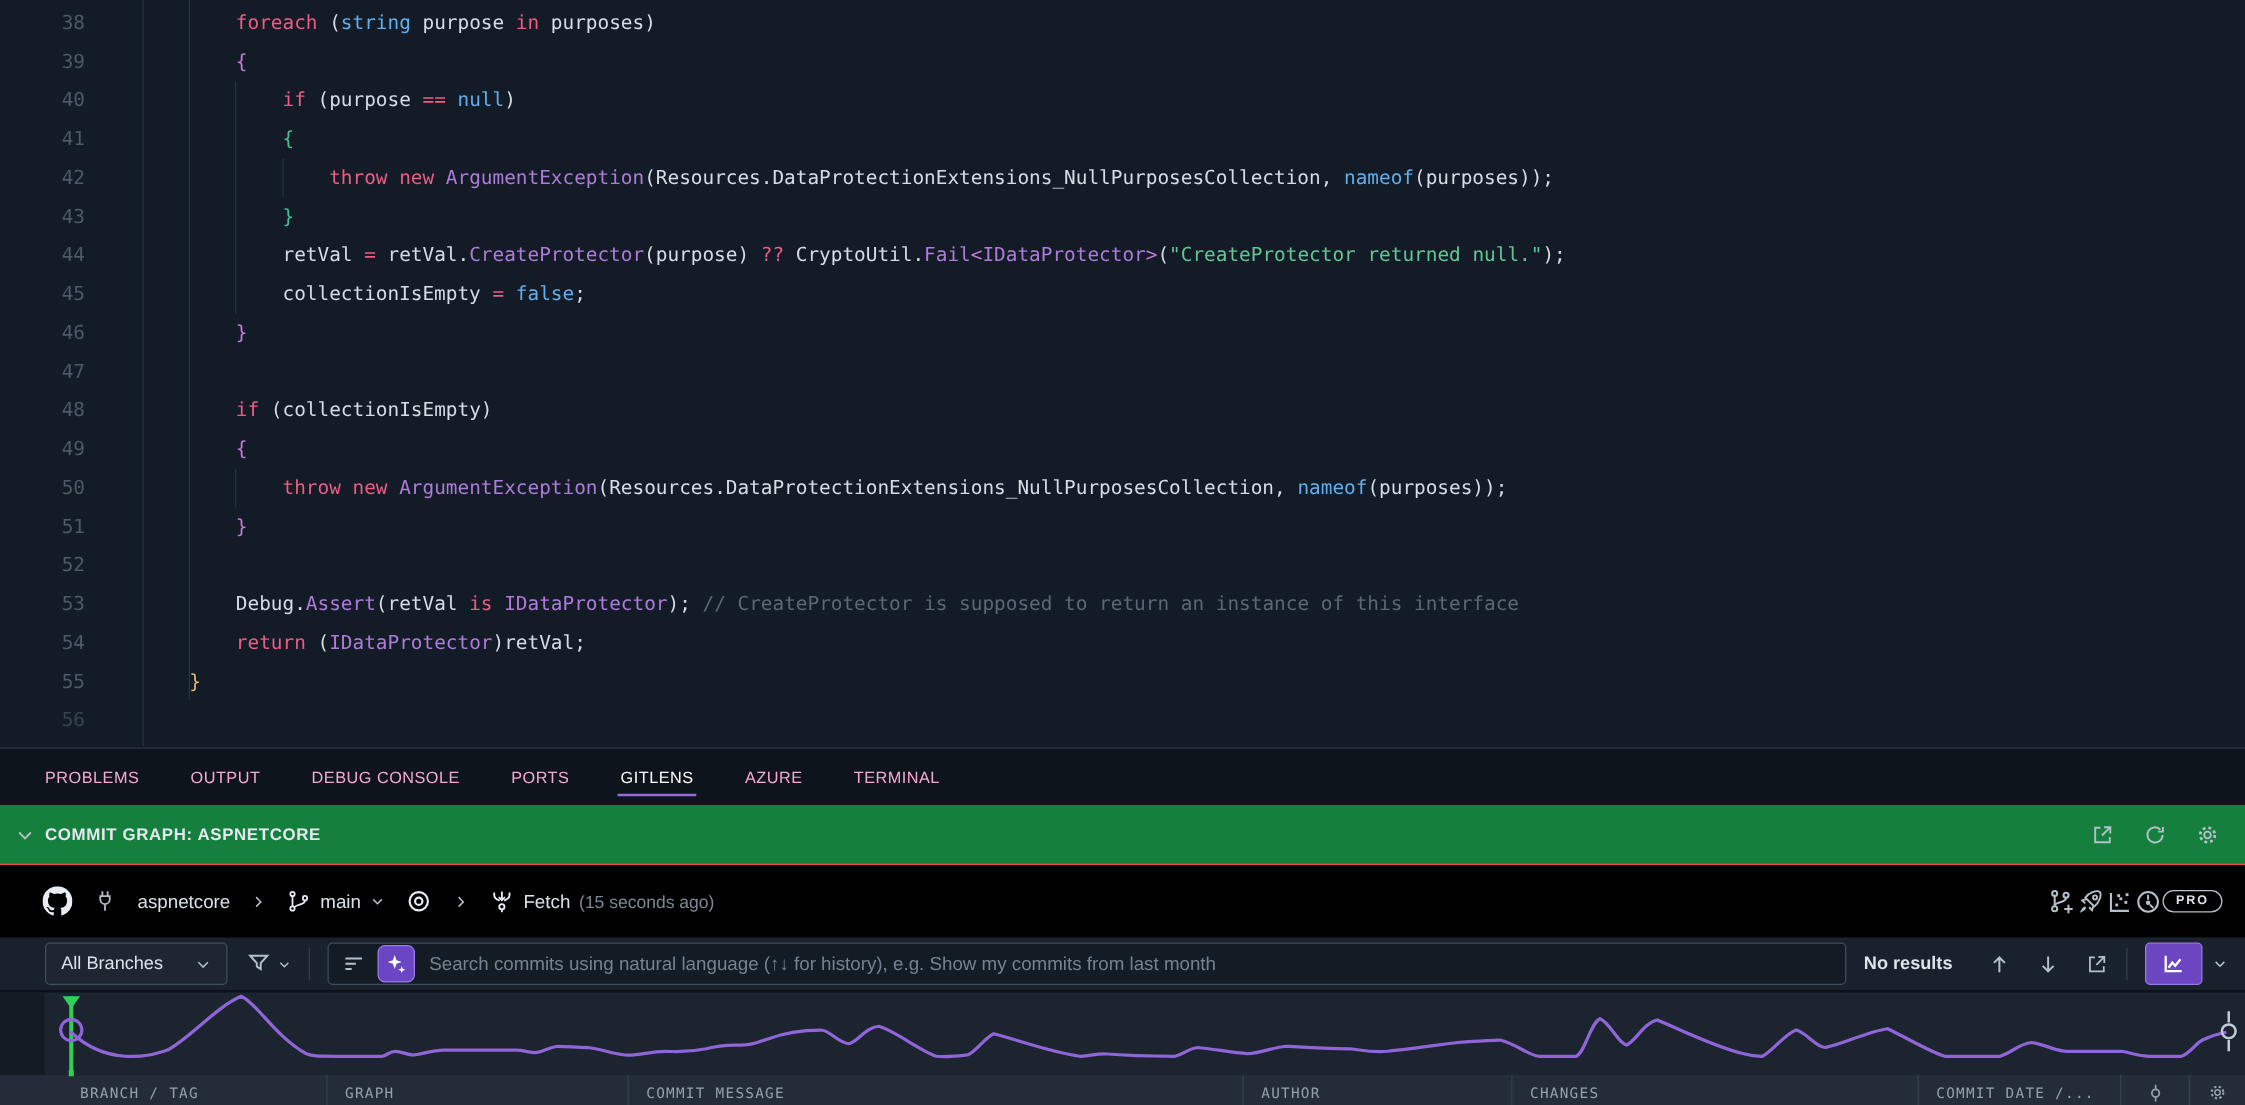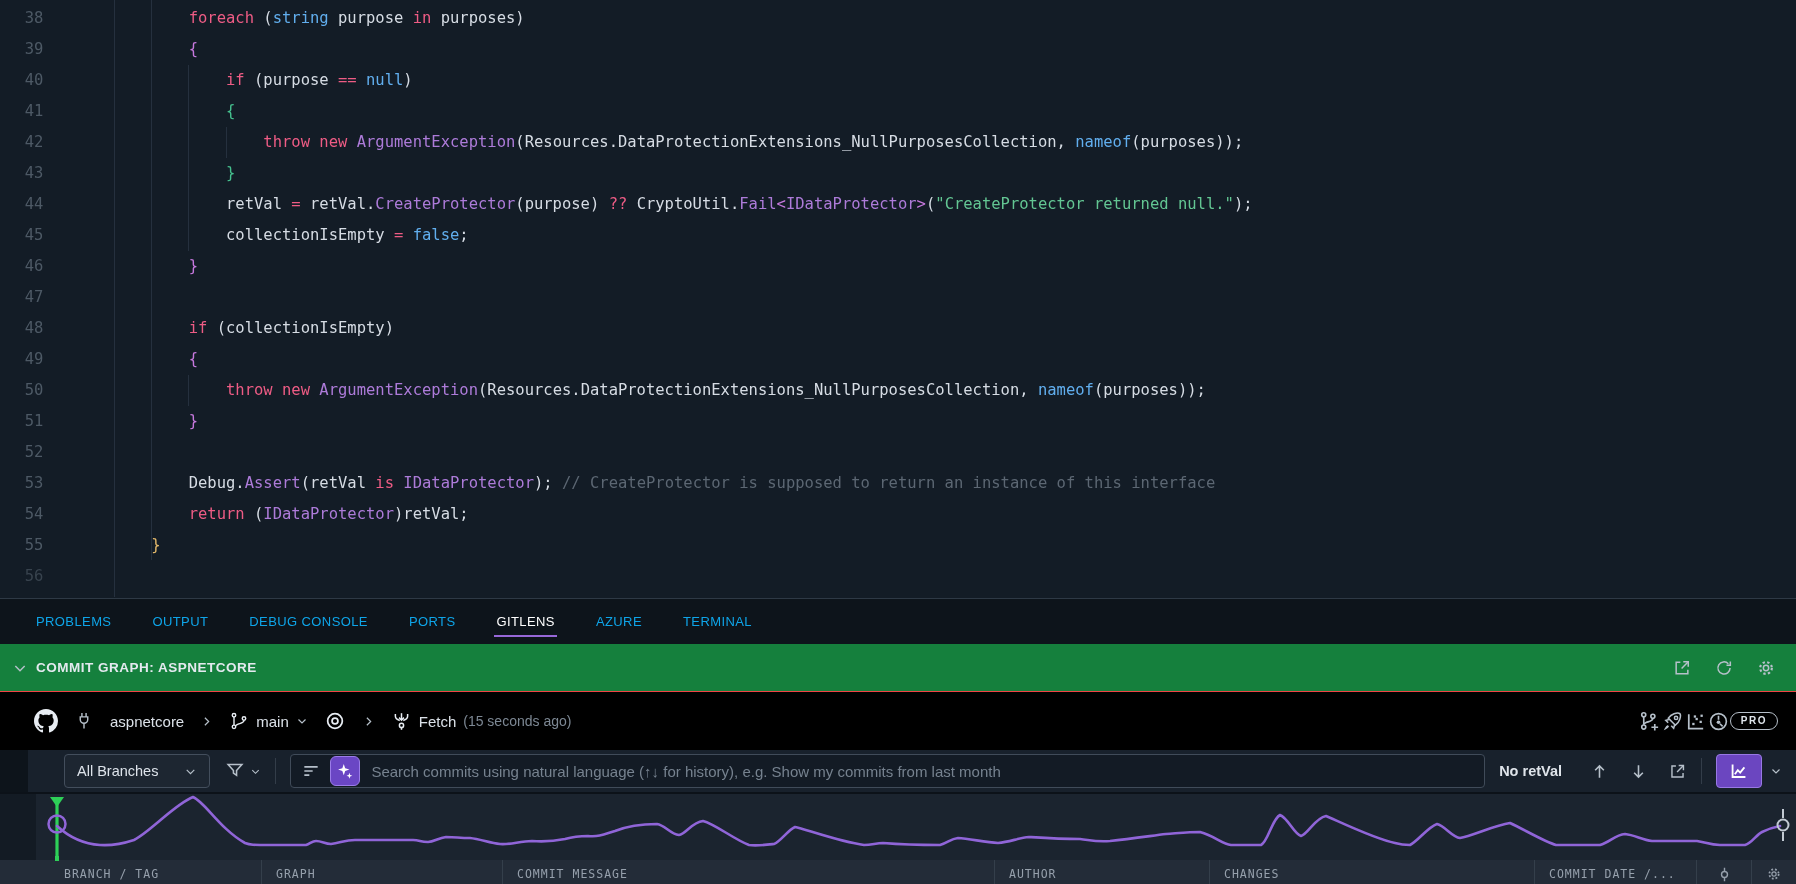--- a/index.html
+++ b/index.html
@@ -2,48 +2,48 @@
 <html><head>
 <meta charset="utf-8">
 <style>
   html,body{margin:0;padding:0;background:#131c26;}
   .stage{position:relative;width:1796px;height:884px;overflow:hidden;background:#131c26;font-family:"Liberation Sans",sans-serif;}
   
   #editor{position:absolute;left:0;top:0;width:1796px;height:598px;background:#131c26;
           font-family:"DejaVu Sans Mono",monospace;font-size:15.5px;}
   #code-lines{position:relative;z-index:1;padding-top:3px;}
   .code-line{display:flex;height:31px;line-height:31px;}
-  .ln{width:68px;text-align:center;color:#4d5965;flex:none;}
+  .ln{width:68px;text-align:right;color:#4d5965;flex:none;}
   .ln.dim{color:#38434e;}
   .ct{white-space:pre;padding-left:46px;}
   .tk-p{color:#d6dce4}.tk-k{color:#ee5c85}.tk-t{color:#ad7bd9}.tk-b{color:#61aeee}
   .tk-s{color:#63c693}.tk-c{color:#5c6773}.tk-y{color:#e2b86b}.tk-m{color:#c678dd}.tk-g{color:#45c08e}
   .guide{position:absolute;width:1px;background:#25303e;z-index:0;}
   
   #panel{position:absolute;left:0;top:598px;width:1796px;height:286px;background:#0d141b;border-top:1px solid #2e3945;box-sizing:border-box;}
   #tabs{display:flex;align-items:center;height:45px;gap:41px;padding-left:36px;}
-  .tab{position:relative;color:#0ea5e9;font-size:13px;letter-spacing:.4px;cursor:pointer;white-space:nowrap;}
+  .tab{position:relative;color:#f9a8d4;font-size:13px;letter-spacing:.4px;cursor:pointer;white-space:nowrap;}
   .tab.active{color:#ffffff;}
   .tab.active::after{content:"";position:absolute;left:-2px;right:-2px;bottom:-8px;height:2px;background:#9768d9;}
   #section-header{height:47px;display:flex;align-items:center;background:#15803d;border-bottom:1px solid #ef4444;text-align:center;}
   .sec-title{color:#e4e9ef;font-size:13.5px;font-weight:bold;letter-spacing:.5px;margin-left:8px;}
   .sec-icons{margin-left:auto;display:flex;align-items:center;gap:22px;padding-right:20px;}
   .icon{color:#b6c0ca;display:flex;align-items:center;justify-content:center;}
   .icon svg{display:block;}
   .bright{color:#e8edf3;}
   
   #graph-toolbar{height:58px;background:#000000;display:flex;align-items:center;}
   .tb-left{display:flex;align-items:center;gap:16px;padding-left:34px;}
   .tb-right{margin-left:auto;display:flex;align-items:center;padding-right:18px;}
   .tb-text{color:#dbe1e8;font-size:15px;}
   .tb-dim{color:#7d8894;font-size:14px;}
   .grp{display:flex;align-items:center;gap:7px;}
   .pro-badge{border:1.5px solid #b6bfc9;border-radius:11px;padding:2px 10px 3px;font-size:10px;font-weight:bold;letter-spacing:1.5px;color:#dfe5eb;cursor:pointer;}
   
-  #search-row{height:42px;background:#18212c;display:flex;align-items:center;padding:0 14px 0 36px;gap:14px;margin-left:28px;}
+  #search-row{height:42px;background:#18212c;display:flex;align-items:center;padding:0 14px 0 36px;gap:14px;}
   .branches-btn{height:34px;box-sizing:border-box;border:1px solid #434e5c;border-radius:4px;background:#1d2631;display:flex;align-items:center;padding:0 12px;gap:26px;color:#dde3ea;font-size:14.5px;cursor:pointer;white-space:nowrap;}
   .vdiv{width:1px;height:26px;background:#333d49;}
   .search-box{flex:1;height:34px;box-sizing:border-box;border:1px solid #404b59;border-radius:4px;background:#131b25;display:flex;align-items:center;padding:0 10px;gap:9px;min-width:0;}
   .ai-btn{width:30px;height:30px;flex:none;border-radius:6px;background:#6a46c4;border:1px solid #9b7ce8;display:flex;align-items:center;justify-content:center;cursor:pointer;box-sizing:border-box;}
   .search-input{flex:1;background:none;border:none;outline:none;color:#c6cdd6;font-size:15px;font-family:"Liberation Sans",sans-serif;min-width:0;}
   .search-input::placeholder{color:#76828f;}
   .no-results{color:#dfe4ea;font-size:14.5px;font-weight:600;white-space:nowrap;}
   .chart-btn{width:46px;height:34px;box-sizing:border-box;background:#6b46c0;border:1px solid #9878e4;border-radius:4px;display:flex;align-items:center;justify-content:center;color:#fff;cursor:pointer;}
   
   #minimap-row{position:relative;height:66px;background:#1b242f;border-top:2px solid #0c1219;box-sizing:content-box;}
@@ -326,21 +326,21 @@
             </svg>
         </span>
         <span class="ai-btn">
           <svg width="20" height="20" viewBox="0 0 24 24" fill="#ffffff">
               <path d="M10.5 3.5l1.7 5.1 5.1 1.7-5.1 1.7-1.7 5.1-1.7-5.1-5.1-1.7 5.1-1.7z"></path>
               <path d="M17.3 14.2l.9 2.6 2.6.9-2.6.9-.9 2.6-.9-2.6-2.6-.9 2.6-.9z"></path>
             </svg>
         </span>
         <input class="search-input" placeholder="Search commits using natural language (↑↓ for history), e.g. Show my commits from last month" style="">
       </div>
-      <span class="no-results">No retVal</span>
+      <span class="no-results">No results</span>
       <span class="icon" style="margin-left:14px;">
         <svg width="19" height="19" viewBox="0 0 24 24" fill="none" stroke="currentColor" stroke-width="2">
             <path d="M12 20V5M6.5 10.5L12 5l5.5 5.5"></path>
           </svg>
       </span>
       <span class="icon" style="margin-left:6px;">
         <svg width="19" height="19" viewBox="0 0 24 24" fill="none" stroke="currentColor" stroke-width="2">
             <path d="M12 4v15M6.5 13.5L12 19l5.5-5.5"></path>
           </svg>
       </span>

